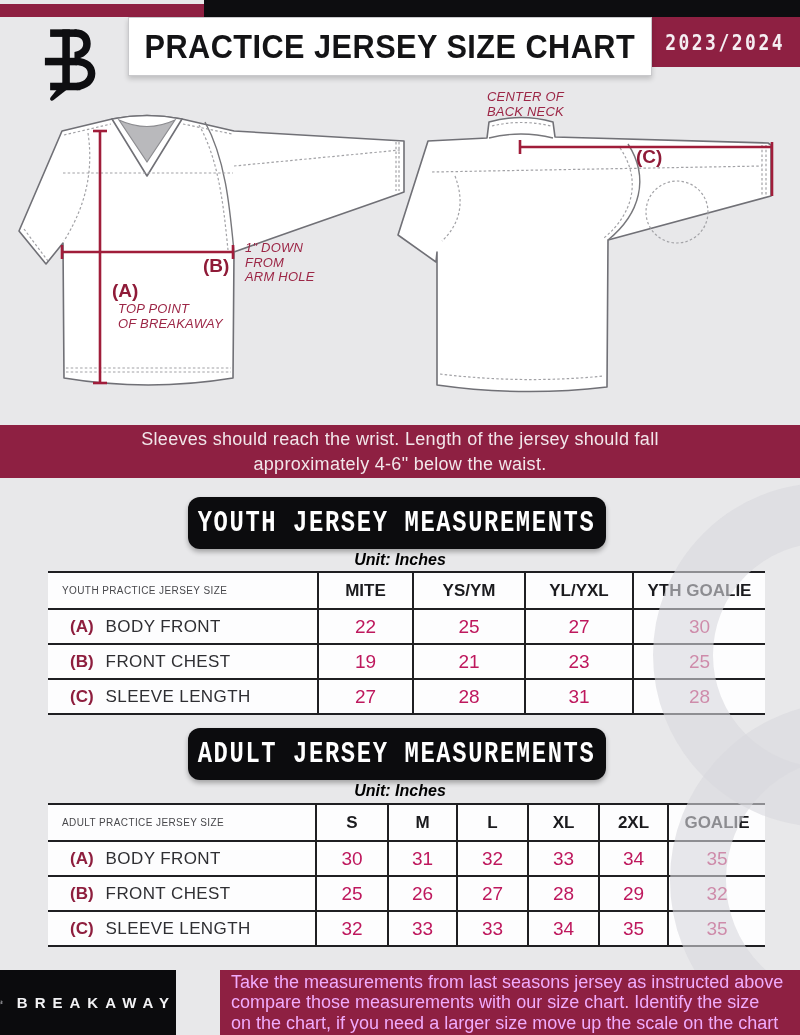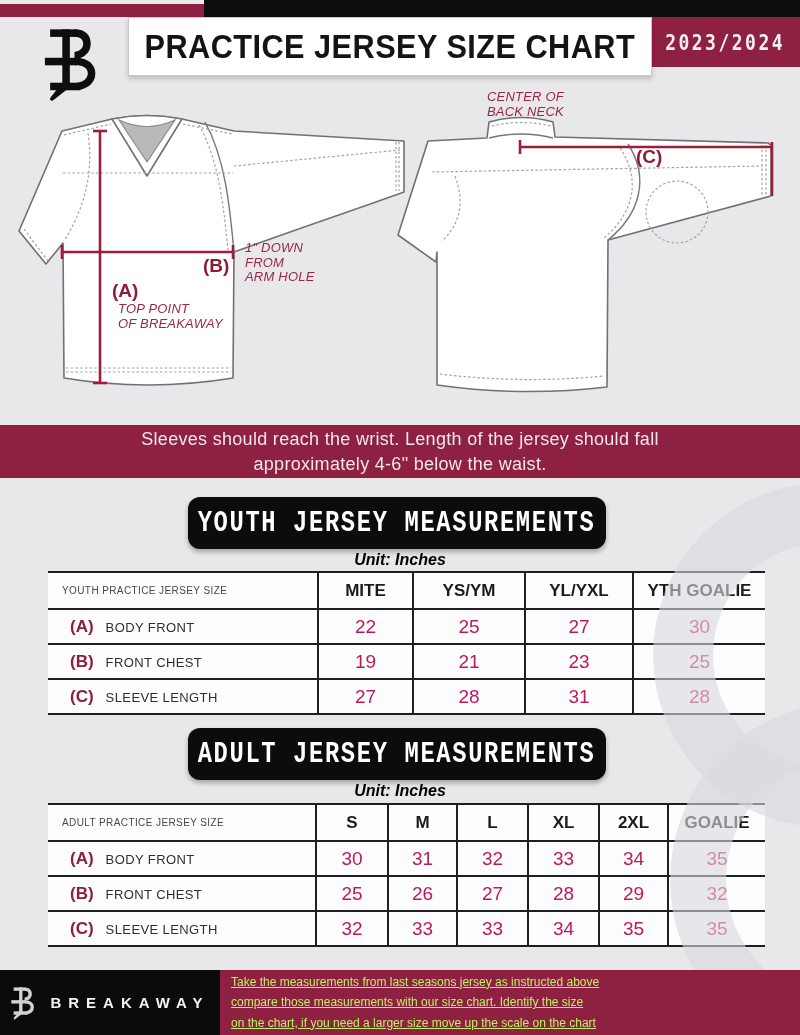--- a/index.html
+++ b/index.html
@@ -46,30 +46,30 @@
   .size-table tr{height:35px;}
   .size-table tr.head{height:37px;}
   .size-table td{border-top:2px solid #1f1f22;padding:0;}
   .size-table tr.head td{border-top:none;}
   .size-table td.val{border-left:2px solid #1f1f22;text-align:center;
                      font-size:19px;color:#be185d;}
   .size-table tr.head td.val{font-size:17px;font-weight:bold;color:#1b1b1e;}
   .size-table td.sizelbl{font-size:10px;color:#48484c;letter-spacing:.4px;padding-left:14px;}
   .size-table td.rowlbl{padding-left:22px;}
   .size-table .key{font-size:17px;font-weight:bold;color:#8e1e3e;margin-right:12px;}
-  .size-table .rl{font-size:13px;color:#2f2f33;letter-spacing:.4px;}
-
-  
-  .foot-black{left:0;top:970px;width:220px;height:65px;background:#0b0b0d;z-index:10;
+  .size-table .rl{font-size:17px;color:#2f2f33;letter-spacing:.4px;}
+
+  
+  .foot-black{left:0;top:970px;width:176px;height:65px;background:#0b0b0d;z-index:10;
               display:flex;align-items:center;justify-content:center;gap:14px;}
   .brand{color:#f2f2f4;font-size:15px;font-weight:bold;letter-spacing:7px;}
   .foot-maroon{left:220px;top:970px;width:580px;height:65px;background:#8e2042;z-index:10;
                display:flex;flex-direction:column;justify-content:center;padding-left:11px;
                box-sizing:border-box;}
-  .foot-maroon div{color:#bef264;font-size:12px;line-height:20.5px;white-space:nowrap;text-decoration:underline;}
+  .foot-maroon div{color:#f0abfc;font-size:18px;line-height:20.5px;white-space:nowrap;}
 
   .watermark{left:560px;top:470px;width:240px;height:520px;z-index:3;pointer-events:none;}
   svg{display:block;}
 </style>
 </head>
 <body>
 
 <div class="page">
 
   <div class="abs top-black"></div>

